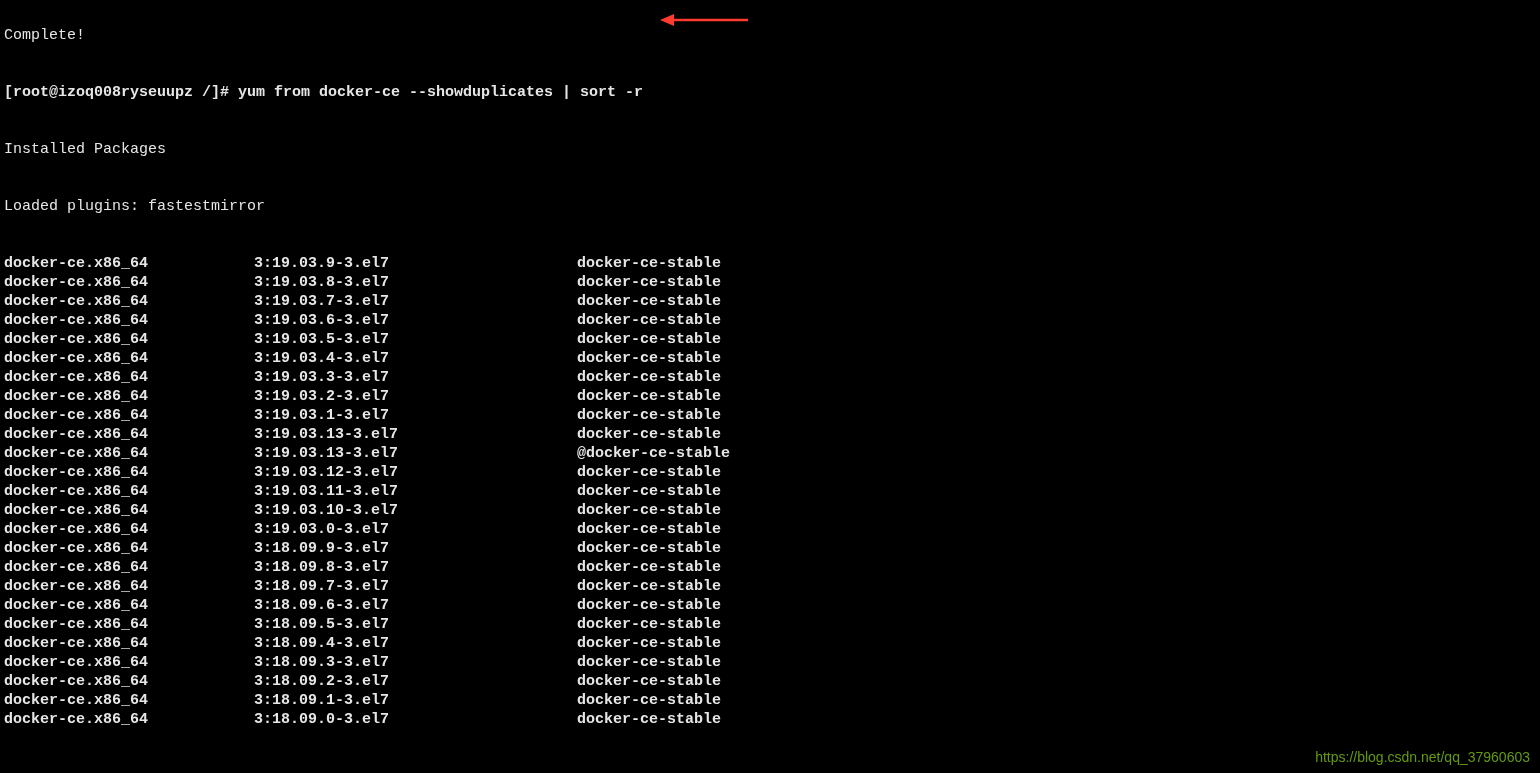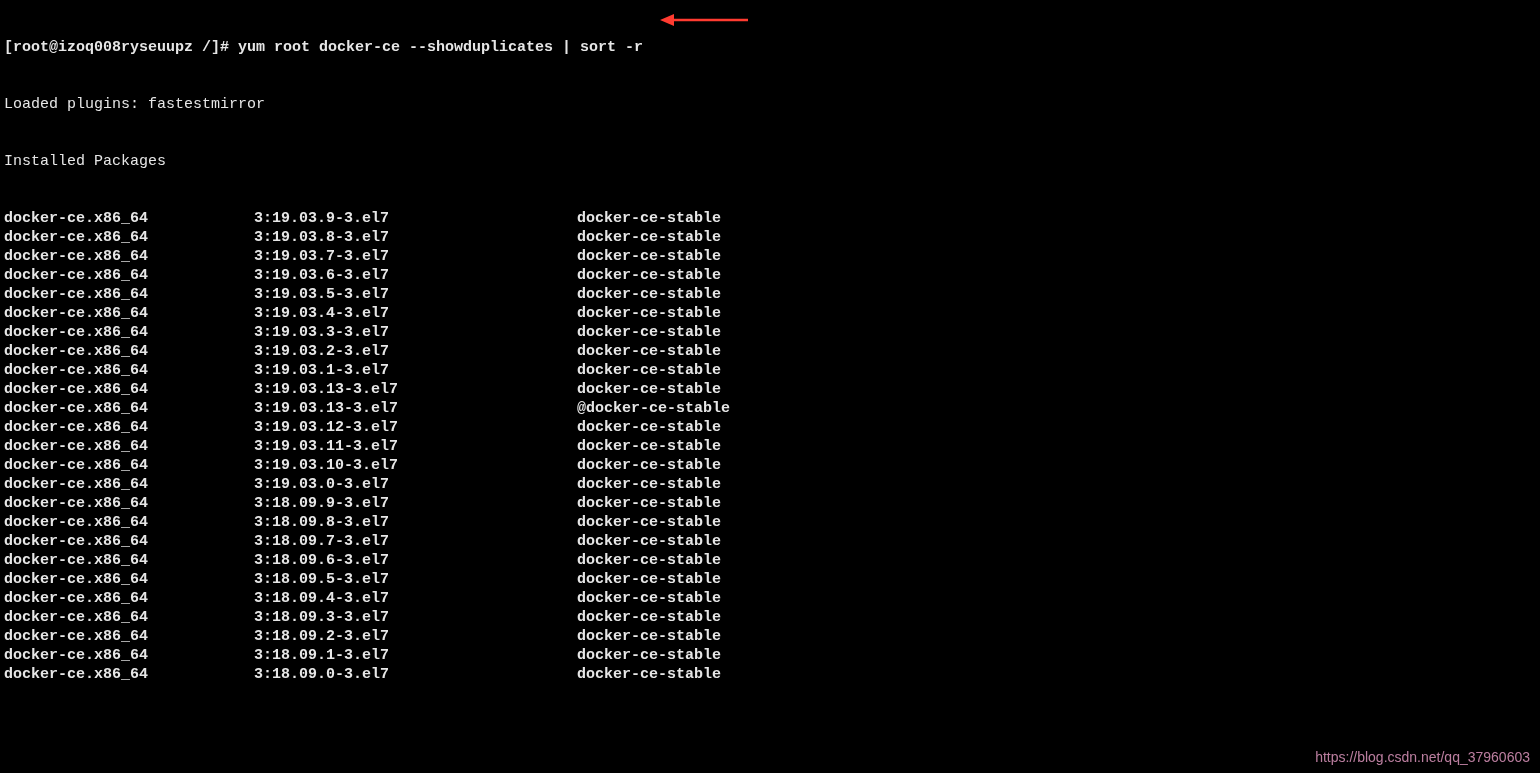--- a/index.html
+++ b/index.html
@@ -25,42 +25,43 @@
   }
   .col-pkg   { width: 250px; }
   .col-ver   { width: 323px; }
   .col-repo  { }
   .watermark {
     position: absolute;
     right: 10px;
     bottom: 6px;
     font-family: Arial, sans-serif;
     font-size: 14px;
-    color: #f9a8d4;
+    color: #84cc16;
     opacity: 0.75;
   }
   .arrow {
     position: absolute;
     top: 10px;
     left: 660px;
     width: 90px;
     height: 20px;
     pointer-events: none;
   }
   .arrow svg { display:block; }
 </style>
 </head>
 <body>
 
 <div class="terminal">
+  <div style="margin-top:-12px;">Complete!</div>
   <div class="row">
-    <span>[root@izoq008ryseuupz /]# </span><span>yum root docker-ce --showduplicates | sort -r</span>
+    <span>[root@izoq008ryseuupz /]# </span><span>yum from docker-ce --showduplicates | sort -r</span>
   </div>
+  <div>Installed Packages</div>
   <div>Loaded plugins: fastestmirror</div>
-  <div>Installed Packages</div>
   <div id="pkg-list"><div class="row"><span class="col-pkg">docker-ce.x86_64</span><span class="col-ver">3:19.03.9-3.el7</span><span class="col-repo">docker-ce-stable</span></div><div class="row"><span class="col-pkg">docker-ce.x86_64</span><span class="col-ver">3:19.03.8-3.el7</span><span class="col-repo">docker-ce-stable</span></div><div class="row"><span class="col-pkg">docker-ce.x86_64</span><span class="col-ver">3:19.03.7-3.el7</span><span class="col-repo">docker-ce-stable</span></div><div class="row"><span class="col-pkg">docker-ce.x86_64</span><span class="col-ver">3:19.03.6-3.el7</span><span class="col-repo">docker-ce-stable</span></div><div class="row"><span class="col-pkg">docker-ce.x86_64</span><span class="col-ver">3:19.03.5-3.el7</span><span class="col-repo">docker-ce-stable</span></div><div class="row"><span class="col-pkg">docker-ce.x86_64</span><span class="col-ver">3:19.03.4-3.el7</span><span class="col-repo">docker-ce-stable</span></div><div class="row"><span class="col-pkg">docker-ce.x86_64</span><span class="col-ver">3:19.03.3-3.el7</span><span class="col-repo">docker-ce-stable</span></div><div class="row"><span class="col-pkg">docker-ce.x86_64</span><span class="col-ver">3:19.03.2-3.el7</span><span class="col-repo">docker-ce-stable</span></div><div class="row"><span class="col-pkg">docker-ce.x86_64</span><span class="col-ver">3:19.03.1-3.el7</span><span class="col-repo">docker-ce-stable</span></div><div class="row"><span class="col-pkg">docker-ce.x86_64</span><span class="col-ver">3:19.03.13-3.el7</span><span class="col-repo">docker-ce-stable</span></div><div class="row"><span class="col-pkg">docker-ce.x86_64</span><span class="col-ver">3:19.03.13-3.el7</span><span class="col-repo">@docker-ce-stable</span></div><div class="row"><span class="col-pkg">docker-ce.x86_64</span><span class="col-ver">3:19.03.12-3.el7</span><span class="col-repo">docker-ce-stable</span></div><div class="row"><span class="col-pkg">docker-ce.x86_64</span><span class="col-ver">3:19.03.11-3.el7</span><span class="col-repo">docker-ce-stable</span></div><div class="row"><span class="col-pkg">docker-ce.x86_64</span><span class="col-ver">3:19.03.10-3.el7</span><span class="col-repo">docker-ce-stable</span></div><div class="row"><span class="col-pkg">docker-ce.x86_64</span><span class="col-ver">3:19.03.0-3.el7</span><span class="col-repo">docker-ce-stable</span></div><div class="row"><span class="col-pkg">docker-ce.x86_64</span><span class="col-ver">3:18.09.9-3.el7</span><span class="col-repo">docker-ce-stable</span></div><div class="row"><span class="col-pkg">docker-ce.x86_64</span><span class="col-ver">3:18.09.8-3.el7</span><span class="col-repo">docker-ce-stable</span></div><div class="row"><span class="col-pkg">docker-ce.x86_64</span><span class="col-ver">3:18.09.7-3.el7</span><span class="col-repo">docker-ce-stable</span></div><div class="row"><span class="col-pkg">docker-ce.x86_64</span><span class="col-ver">3:18.09.6-3.el7</span><span class="col-repo">docker-ce-stable</span></div><div class="row"><span class="col-pkg">docker-ce.x86_64</span><span class="col-ver">3:18.09.5-3.el7</span><span class="col-repo">docker-ce-stable</span></div><div class="row"><span class="col-pkg">docker-ce.x86_64</span><span class="col-ver">3:18.09.4-3.el7</span><span class="col-repo">docker-ce-stable</span></div><div class="row"><span class="col-pkg">docker-ce.x86_64</span><span class="col-ver">3:18.09.3-3.el7</span><span class="col-repo">docker-ce-stable</span></div><div class="row"><span class="col-pkg">docker-ce.x86_64</span><span class="col-ver">3:18.09.2-3.el7</span><span class="col-repo">docker-ce-stable</span></div><div class="row"><span class="col-pkg">docker-ce.x86_64</span><span class="col-ver">3:18.09.1-3.el7</span><span class="col-repo">docker-ce-stable</span></div><div class="row"><span class="col-pkg">docker-ce.x86_64</span><span class="col-ver">3:18.09.0-3.el7</span><span class="col-repo">docker-ce-stable</span></div></div>
 </div>
 
 <div class="arrow">
   <svg viewBox="0 0 90 20" width="90" height="20">
     <line x1="88" y1="10" x2="8" y2="10" stroke="#ff3b30" stroke-width="2.5"></line>
     <polygon points="0,10 14,4 14,16" fill="#ff3b30"></polygon>
   </svg>
 </div>
 

